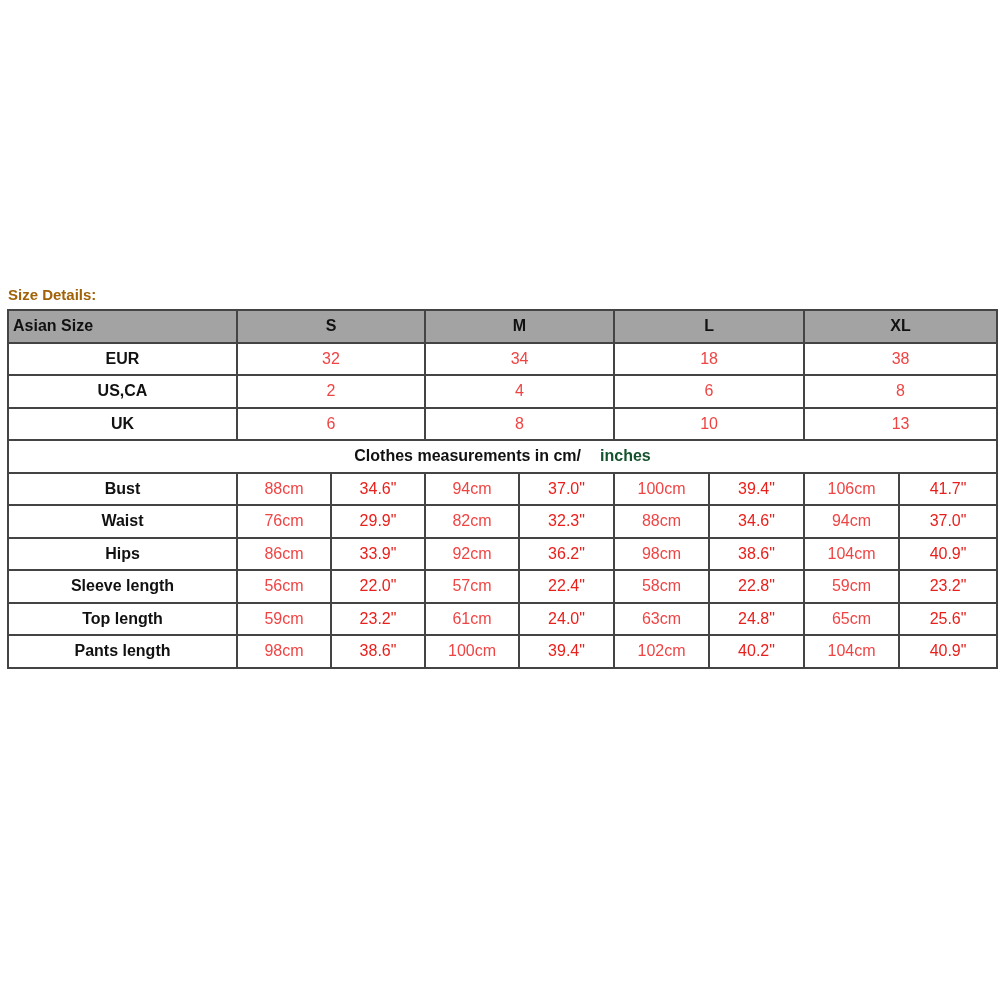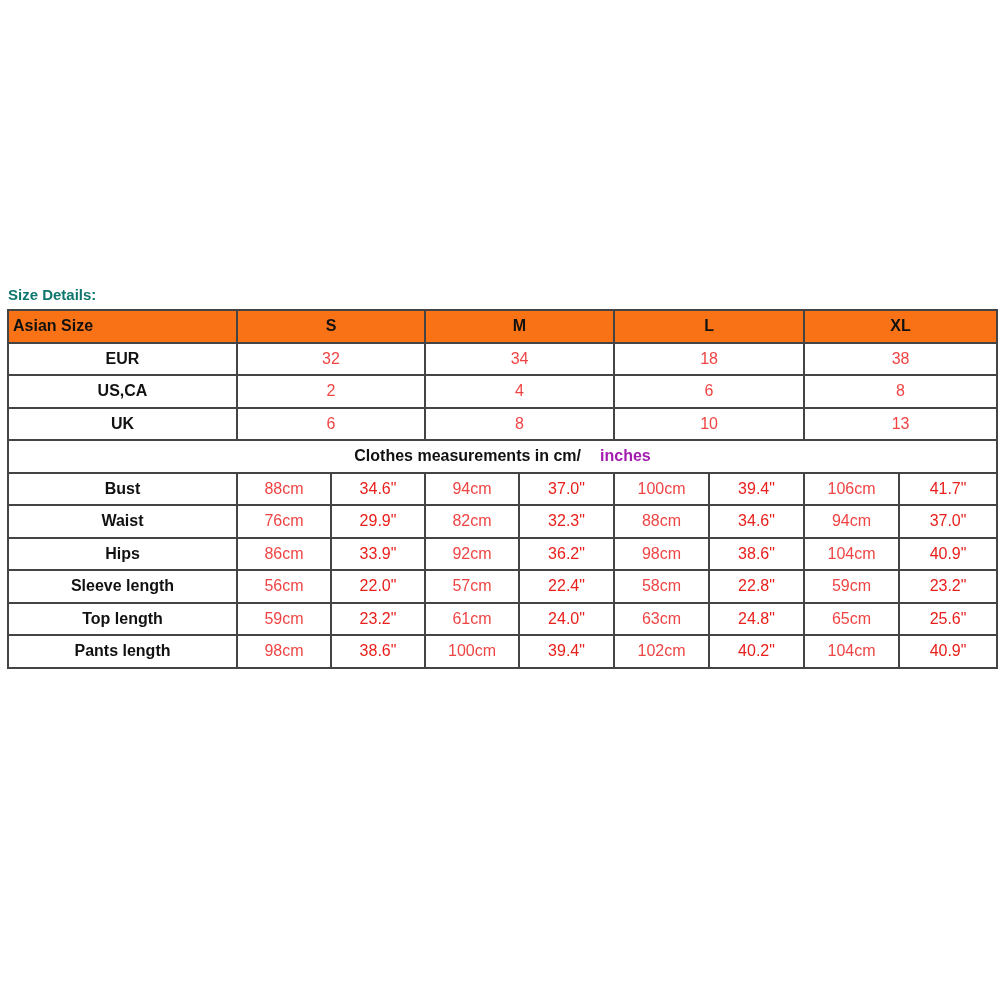--- a/index.html
+++ b/index.html
@@ -1,28 +1,28 @@
 <!DOCTYPE html>
 <html><head>
   <meta charset="utf-8">
   <style>
     html, body { margin: 0; padding: 0; background: #ffffff; }
     body { width: 1001px; height: 1001px; position: relative; overflow: hidden;
            font-family: "Liberation Sans", sans-serif; color: #111; }
-    .title { position: absolute; left: 8px; top: 286px; font-size: 15px; font-weight: bold; color: #0f766e; }
+    .title { position: absolute; left: 8px; top: 286px; font-size: 15px; font-weight: bold; color: #a16207; }
     table.size-table { position: absolute; left: 7px; top: 309px; width: 989px;
       border-collapse: collapse; table-layout: fixed; }
     table.size-table td { border: 2px solid #444; height: 30.5px; padding: 0 4px;
       font-size: 16px; white-space: nowrap; }
-    td.hdr { background: #f97316; font-weight: bold; text-align: center; }
+    td.hdr { background: #a3a3a3; font-weight: bold; text-align: center; }
     td.lbl { font-weight: bold; text-align: center; }
     td.hdr.lbl { text-align: left; }
     td.val { text-align: center; color: #ef4444; }
     td.inch { text-align: center; color: #e8201c; }
-    .red { color: #a21caf; padding-left: 19px; }
+    .red { color: #14532d; padding-left: 19px; }
   </style>
 </head>
 <body>
 
 <div class="title">Size Details:</div>
 
 <table class="size-table">
   <colgroup>
     <col style="width:229px">
     <col style="width:94px">

